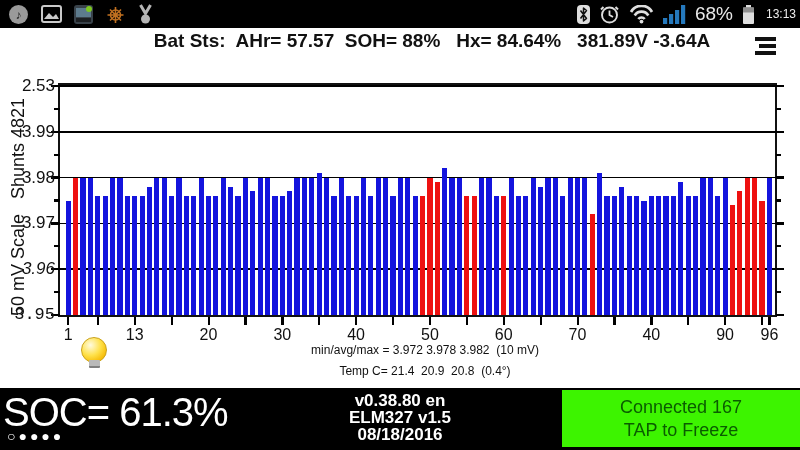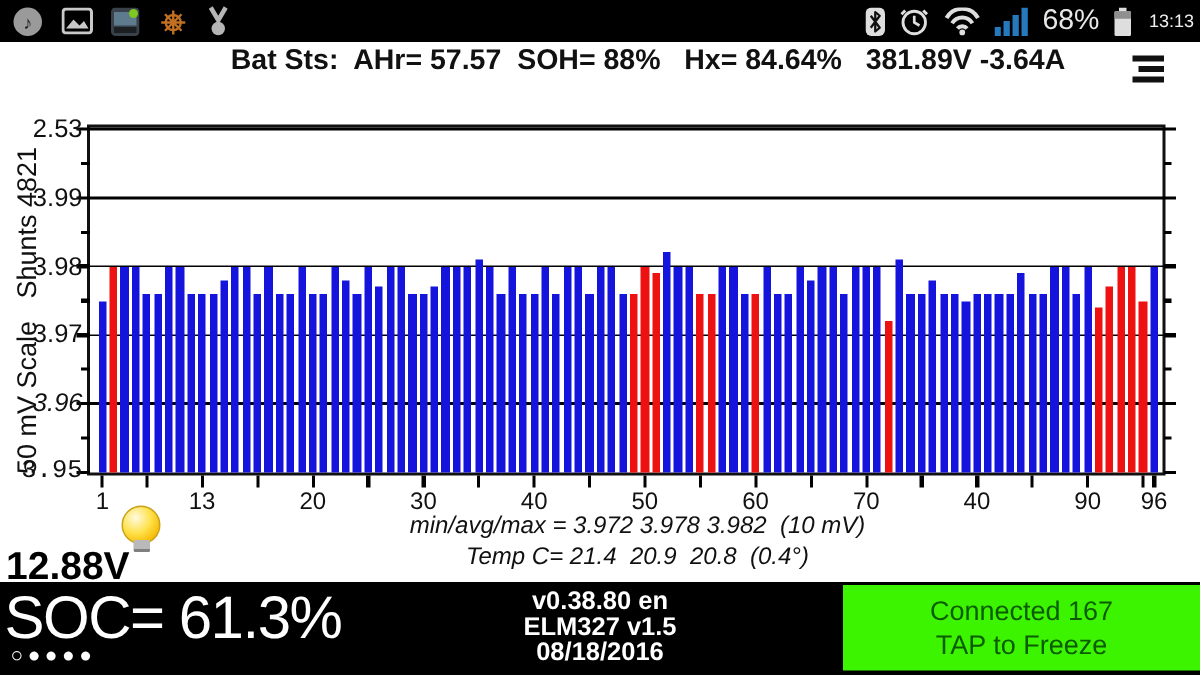--- a/index.html
+++ b/index.html
@@ -25,21 +25,21 @@
   .grid{position:absolute;background:#000;height:1.5px;}
   .bar{position:absolute;}
   .ytick,.xtick{position:absolute;background:#000;}
   .ylab{position:absolute;left:0;width:55px;text-align:right;font-size:17px;color:#111;}
   .xlab{position:absolute;width:40px;text-align:center;font-size:16px;color:#111;}
   #ylabel{position:absolute;left:-106px;top:196px;width:250px;height:22px;
           transform:rotate(-90deg);transform-origin:center;text-align:center;
           font-size:18px;color:#111;white-space:pre;}
   
   #stats{position:absolute;left:60px;top:340px;width:730px;text-align:center;}
-  .stat-line{font-size:16px;color:#111;white-space:pre;line-height:21px;font-style:italic;}
+  .stat-line{font-size:12px;color:#111;white-space:pre;line-height:21px;}
   #bulb{position:absolute;left:80px;top:337px;width:28px;height:31px;cursor:pointer;}
   #bulb .glass{width:24px;height:24px;border-radius:50%;margin:0 auto;
       background:radial-gradient(circle at 35% 30%,#fffbe0 0%,#ffe14a 45%,#f5b800 80%,#d99400 100%);
       border:1px solid #caa21a;}
   #bulb .base{width:11px;height:6px;background:#b9b9b9;margin:-3px auto 0;
       border-radius:1px;border-bottom:2px solid #7f7f7f;}
   #aux-v{position:absolute;left:4px;top:362px;font-size:26px;font-weight:bold;color:#000;}
   
   #footer{position:absolute;left:0;top:388px;width:800px;height:62px;background:#000;}
   #soc{position:absolute;left:3px;top:2px;color:#fff;font-size:40px;letter-spacing:-1px;cursor:pointer;}
@@ -294,21 +294,20 @@
     </div>
 
   <div id="stats">
     <div class="stat-line">min/avg/max = 3.972 3.978 3.982  (10 mV)</div>
     <div class="stat-line">Temp C= 21.4  20.9  20.8  (0.4°)</div>
   </div>
   <div id="bulb">
     <div class="glass"></div>
       <div class="base"></div>
   </div>
-  <div id="aux-v">12.88V</div>
 
   <div id="footer">
     <div id="soc">SOC= 61.3%</div>
     <div id="page-dots">○●●●●</div>
     <div id="version-block">
       <div>v0.38.80 en</div>
       <div>ELM327 v1.5</div>
       <div>08/18/2016</div>
     </div>
     <div id="connect-btn">

